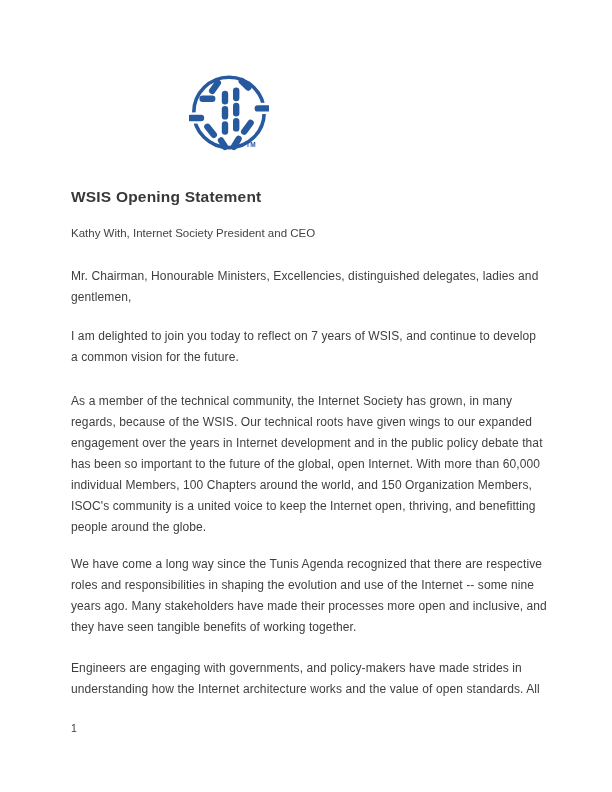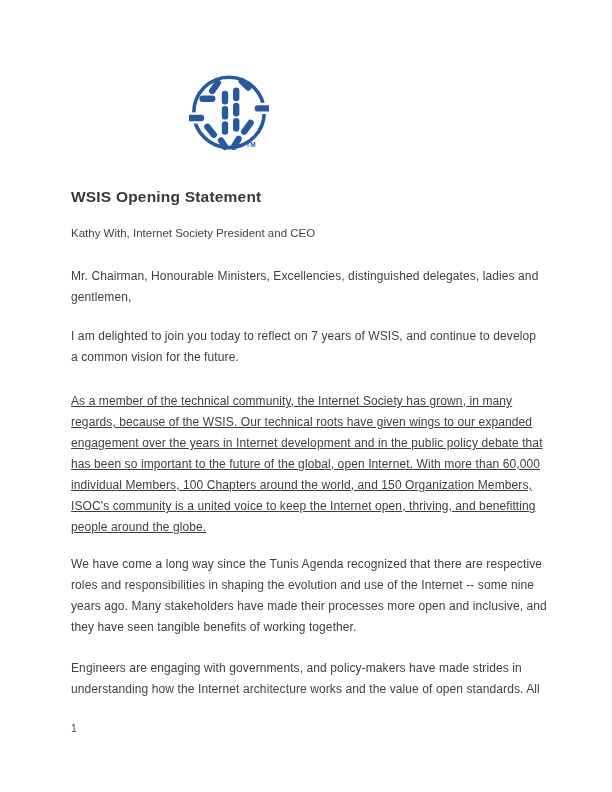--- a/index.html
+++ b/index.html
@@ -44,21 +44,21 @@
     position: absolute; left: 71px; top: 227px;
     font-size: 11.5px; color: #434343;
   }
   .para {
     position: absolute; left: 71px; width: 500px;
     font-size: 12px; line-height: 21px; color: #3E3E3E;
     white-space: pre; letter-spacing: 0.1px;
   }
   .p1 { top: 266px; }
   .p2 { top: 326px; }
-  .p3 { top: 391px; text-decoration: underline; }
+  .p3 { top: 391px; }
   .p4 { top: 554px; }
   .p5 { top: 658px; }
   .page-number {
     position: absolute; left: 71px; top: 722px;
     font-size: 10.5px; color: #3E3E3E;
   }
 </style>
 </head>
 <body>
 

